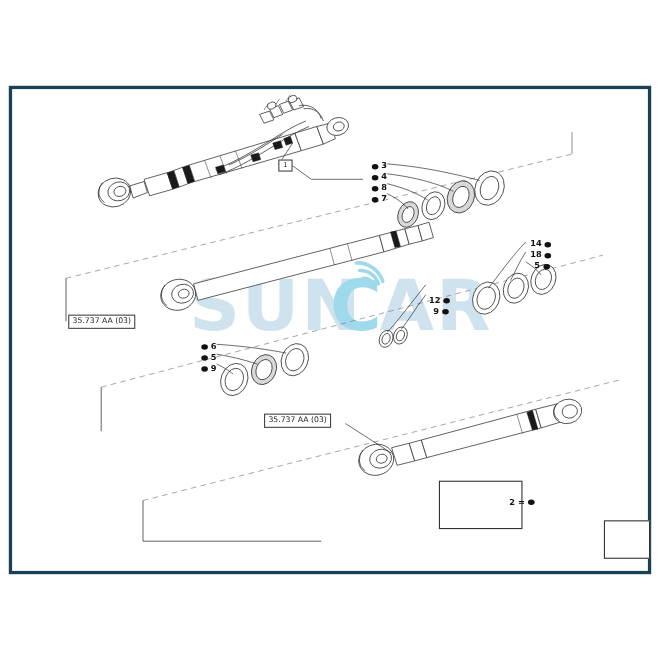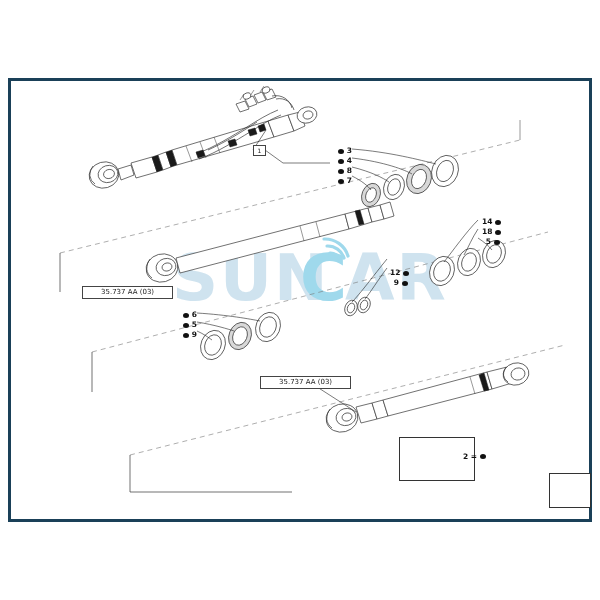--- a/index.html
+++ b/index.html
@@ -61,24 +61,23 @@
   .num{vertical-align:middle;display:inline-block;min-width:9px;text-align:left;}
   .num.r{text-align:right;}
   
   .reflabel{
     position:absolute;
     font-family:"DejaVu Sans", sans-serif;
     font-size:7px;
     color:#222222;
     border:1px solid #444444;
     background:#ffffff;
-    padding:1px 18px;
+    padding:1px 3px;
     white-space:nowrap;
     line-height:9px;
-    margin-left:20px;
   }
   .boxnum{
     position:absolute;
     font-family:"DejaVu Sans", sans-serif;
     font-size:6px;
     color:#222222;
     border:1px solid #444444;
     background:#ffffff;
     width:11px;height:9px;
     line-height:9px;

